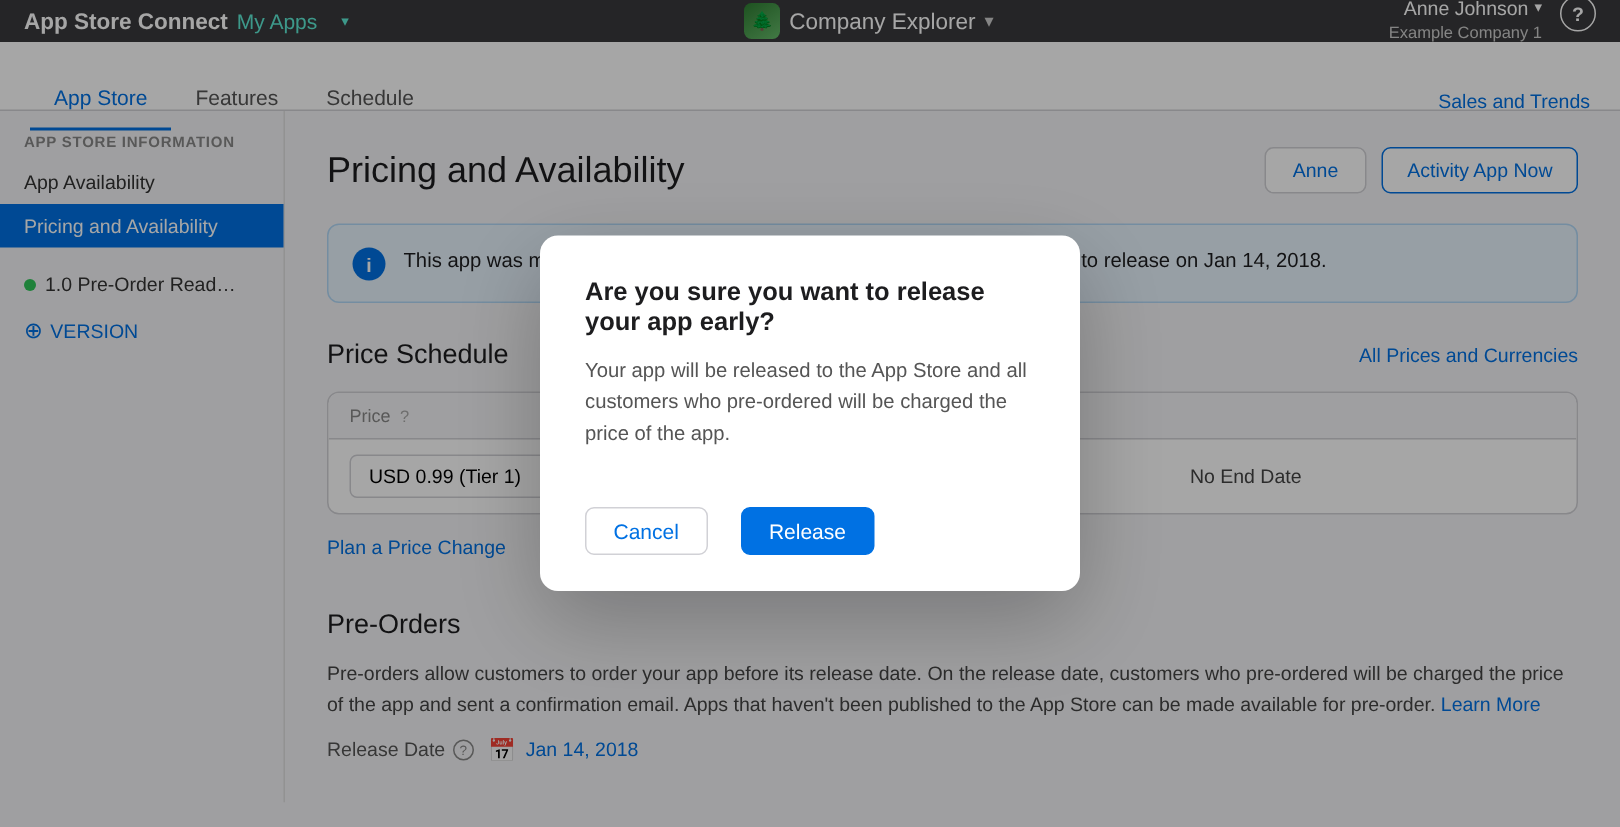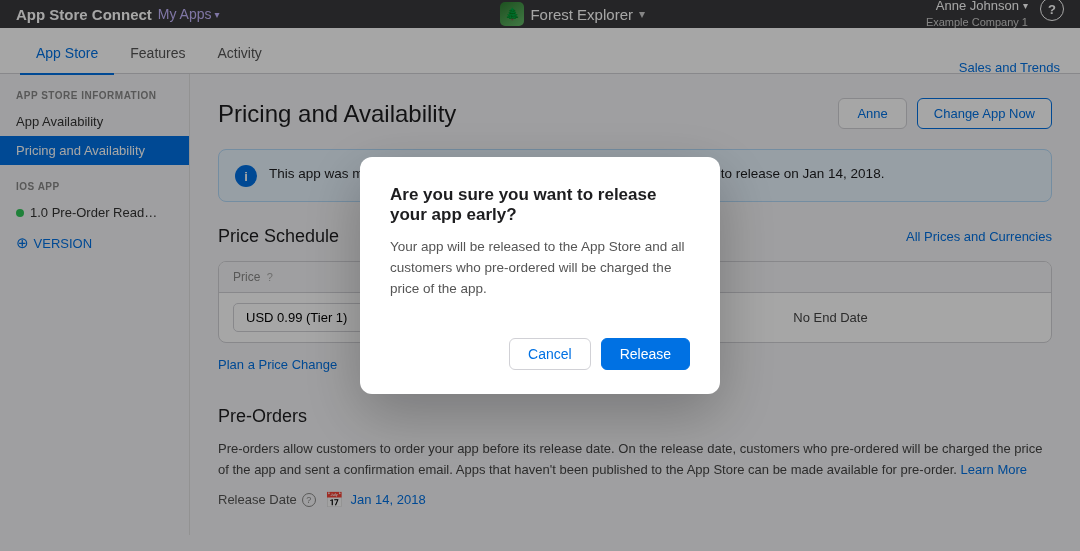--- a/index.html
+++ b/index.html
@@ -5,39 +5,39 @@
     * { box-sizing: border-box; margin: 0; padding: 0; }
     body { font-family: -apple-system, BlinkMacSystemFont, 'Helvetica Neue', Arial, sans-serif; font-size: 14px; background: #f5f5f7; color: #1d1d1f; }
 
     
     .top-nav {
       display: flex; align-items: center; justify-content: space-between;
       background: #3a3a3c; height: 28px; padding: 0 16px;
     }
     .top-nav-left { display: flex; align-items: center; gap: 6px; }
     .top-nav-brand { color: #fff; font-size: 15px; font-weight: 600; }
-    .top-nav-myapps { color: #c4b5fd; font-size: 14px; display: flex; align-items: center; gap: 3px; cursor: pointer; }
+    .top-nav-myapps { color: #5eead4; font-size: 14px; display: flex; align-items: center; gap: 16px; cursor: pointer; }
     .top-nav-myapps .chevron { font-size: 10px; }
     .top-nav-center { display: flex; align-items: center; gap: 6px; color: #fff; font-size: 15px; font-weight: 500; }
     .app-icon { width: 24px; height: 24px; background: linear-gradient(145deg, #2e7d32, #66bb6a); border-radius: 5px; display: flex; align-items: center; justify-content: center; font-size: 12px; }
     .top-nav-right { display: flex; align-items: flex-start; gap: 12px; }
     .user-info { text-align: right; color: #fff; font-size: 12px; line-height: 1.4; cursor: pointer; }
     .user-name { font-size: 13px; display: flex; align-items: center; gap: 4px; justify-content: flex-end; }
     .help-btn { width: 24px; height: 24px; border-radius: 50%; border: 1.5px solid #fff; color: #fff; display: flex; align-items: center; justify-content: center; font-size: 13px; font-weight: 600; cursor: pointer; }
 
     
     .tab-bar {
       background: #fff; border-bottom: 1px solid #d1d1d6;
       display: flex; align-items: center; justify-content: space-between;
       padding: 0 20px; height: 46px;
     }
     .tab-bar-tabs { display: flex; gap: 0; }
     .tab-item {
       padding: 12px 16px; font-size: 14px; color: #555; cursor: pointer;
-      border-bottom: 2px solid transparent; position: relative; top: 3px;
+      border-bottom: 2px solid transparent; position: relative; top: 15px;
     }
     .tab-item.active { color: #0071e3; border-bottom: 2px solid #0071e3; font-weight: 500; }
     .tab-bar-right { font-size: 13px; color: #0071e3; cursor: pointer; margin-top: 33px; }
 
     
     .layout { display: flex; height: calc(551px - 90px); }
 
     
     .sidebar { width: 190px; background: #f5f5f7; border-right: 1px solid #e0e0e0; padding: 16px 0; flex-shrink: 0; }
     .sidebar-section-label { font-size: 10px; color: #888; font-weight: 600; text-transform: uppercase; padding: 0 16px 6px; letter-spacing: 0.5px; }
@@ -109,21 +109,21 @@
       position: fixed; top: 0; left: 0; width: 100%; height: 100%;
       background: rgba(0,0,0,0.35); display: flex; align-items: center; justify-content: center;
       z-index: 100;
     }
     .modal {
       background: #fff; border-radius: 12px; padding: 28px 30px 24px;
       width: 360px; box-shadow: 0 20px 60px rgba(0,0,0,0.25);
     }
     .modal-title { font-size: 17px; font-weight: 600; color: #1d1d1f; margin-bottom: 12px; }
     .modal-body { font-size: 13.5px; color: #555; line-height: 1.55; margin-bottom: 38px; }
-    .modal-buttons { display: flex; justify-content: flex-end; gap: 10px; }
+    .modal-buttons { display: flex; justify-content: flex-start; gap: 22px; }
     .btn-cancel {
       padding: 7px 18px; border: 1px solid #d1d1d6; border-radius: 6px;
       background: #fff; color: #0071e3; font-size: 14px; cursor: pointer; font-weight: 400;
     }
     .btn-release-confirm {
       padding: 7px 18px; border: 1px solid #0071e3; border-radius: 6px;
       background: #0071e3; color: #fff; font-size: 14px; cursor: pointer; font-weight: 400;
     }
 
     
@@ -140,21 +140,21 @@
 <nav class="top-nav">
   <div class="top-nav-left">
     <span class="top-nav-brand">App Store Connect</span>
     <span class="top-nav-myapps">
       <span>My Apps</span>
       <span class="chevron">▾</span>
     </span>
   </div>
   <div class="top-nav-center">
     <div class="app-icon">🌲</div>
-    <span>Forest Explorer</span>
+    <span>Company Explorer</span>
     <span style="font-size:12px;color:#ccc;">▾</span>
   </div>
   <div class="top-nav-right">
     <div class="user-info">
       <div class="user-name">
         <span>Anne Johnson</span>
         <span style="font-size:10px;">▾</span>
       </div>
       <div style="font-size:11px;color:#ccc;">Example Company 1</div>
     </div>
@@ -166,57 +166,56 @@
 
 <div class="tab-bar">
   <div class="tab-bar-tabs">
     <div class="tab-item active">
       <span>App Store</span>
     </div>
     <div class="tab-item">
       <span>Features</span>
     </div>
     <div class="tab-item">
-      <span>Activity</span>
+      <span>Schedule</span>
     </div>
   </div>
   <div class="tab-bar-right">
     <span>Sales and Trends</span>
   </div>
 </div>
 
 <div class="layout">
 
   <aside class="sidebar">
     <div class="sidebar-section-label">APP STORE INFORMATION</div>
     <div class="sidebar-item">
       <span>App Availability</span>
     </div>
     <div class="sidebar-item active">
       <span>Pricing and Availability</span>
     </div>
     <div class="sidebar-divider"></div>
-    <div class="sidebar-section-label2">IOS APP</div>
     <div class="sidebar-ios-item">
       <span class="green-dot"></span>
       <span style="white-space:nowrap;overflow:hidden;text-overflow:ellipsis;max-width:130px;">1.0 Pre-Order Ready for...</span>
     </div>
     <div class="sidebar-version">
       <span class="plus-icon">⊕</span>
       <span>VERSION</span>
     </div>
   </aside>
 
   <main class="main-content">
 
     <div class="page-header">
       <h1 class="page-title">Pricing and Availability</h1>
       <div class="header-buttons">
         <button class="btn-save">Anne</button>
-        <button class="btn-release-app">Change App Now</button>
+        <button class="btn-release-app">Activity App Now</button>
       </div>
     </div>
 
     <div class="info-banner">
       <div class="info-icon">i</div>
       <div class="info-text">This app was made available for pre-order on Jan 1, 2018, and is expected to release on Jan 14, 2018.</div>
     </div>
 
     <div class="section-header">
       <h2 class="section-title">Price Schedule</h2>

